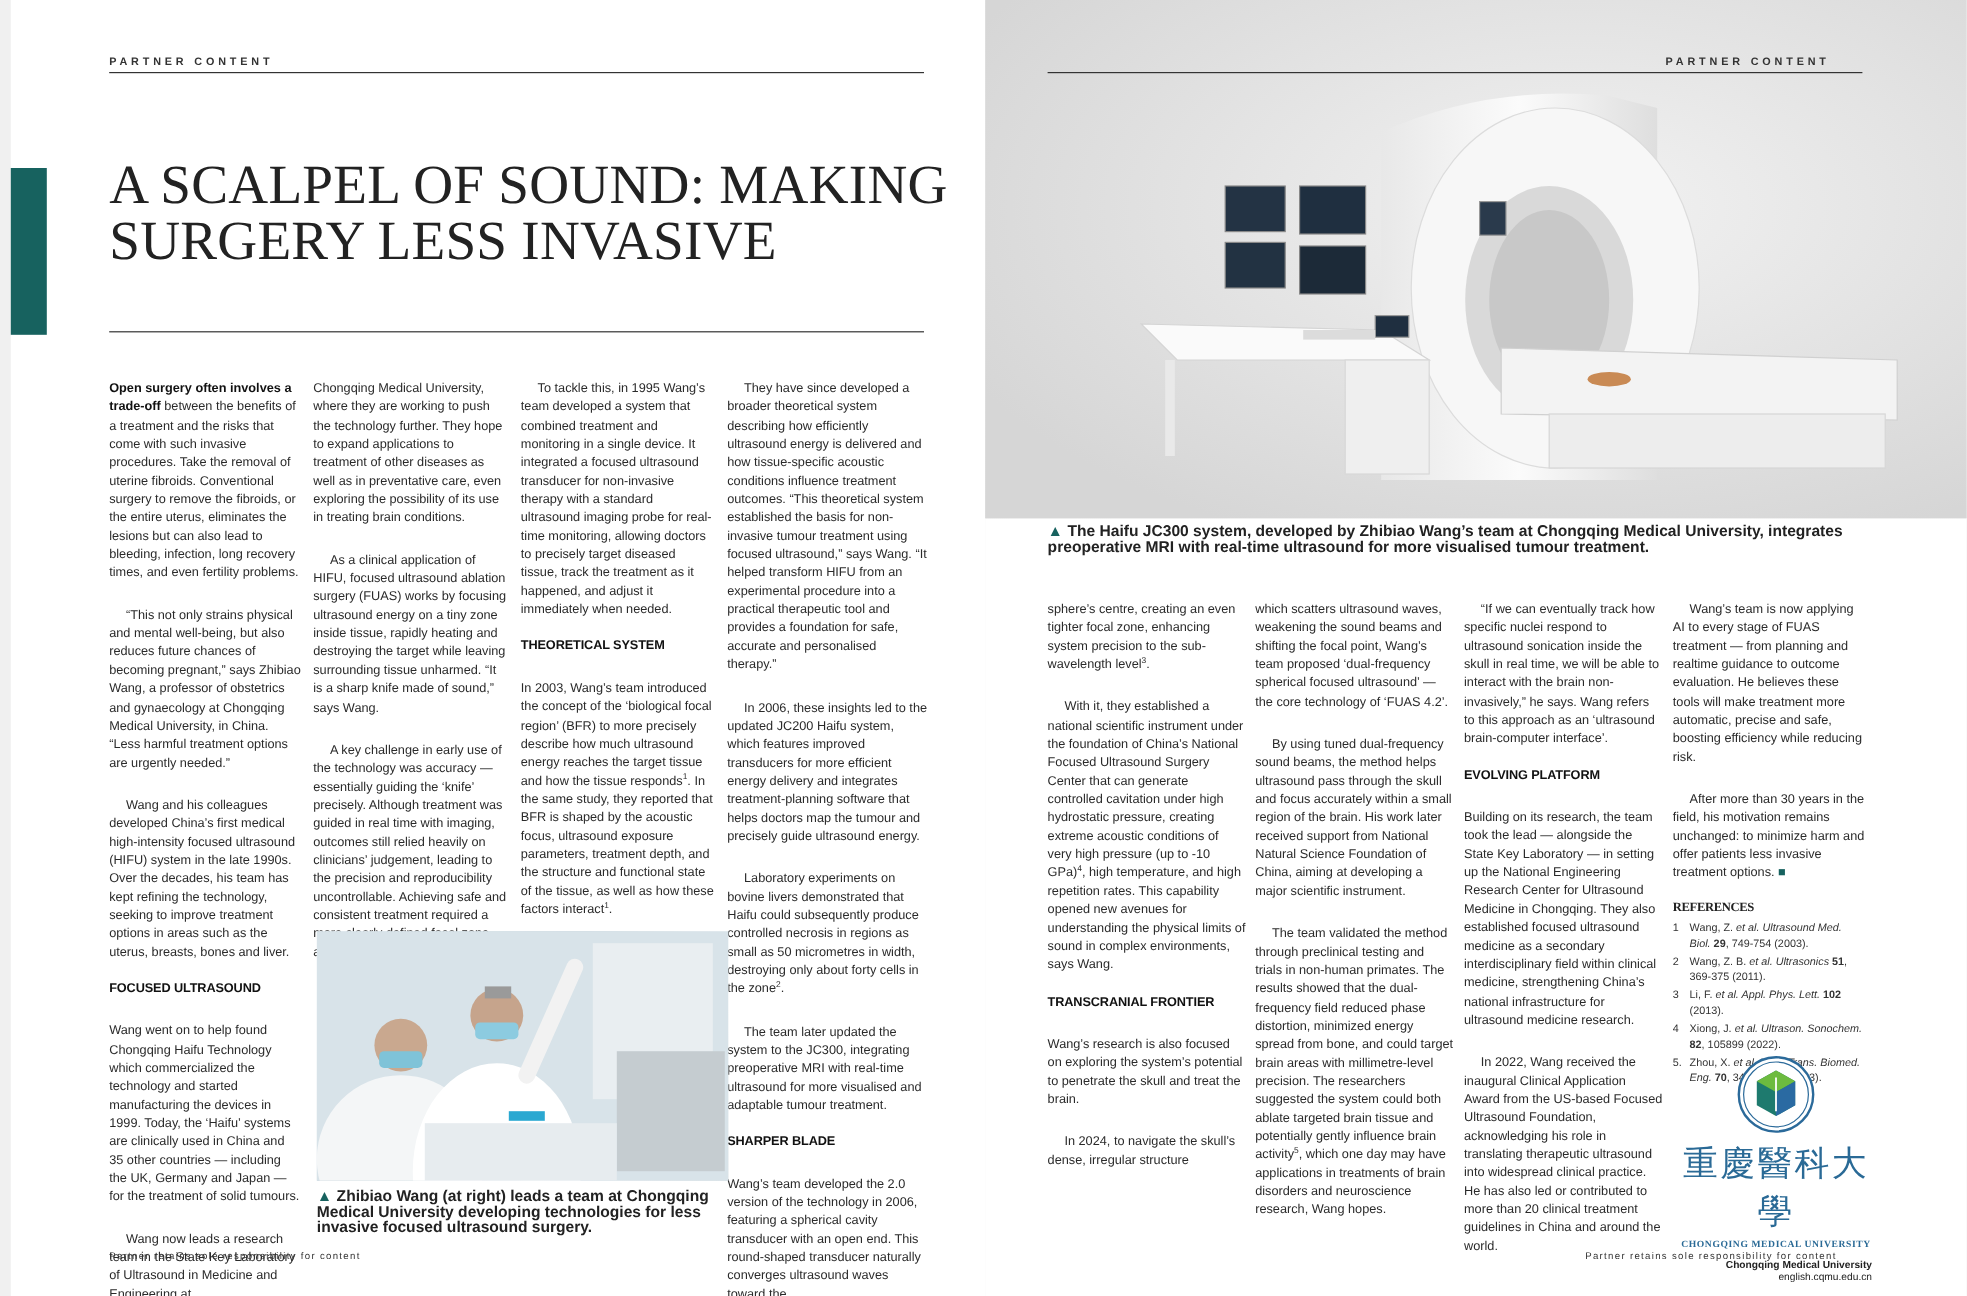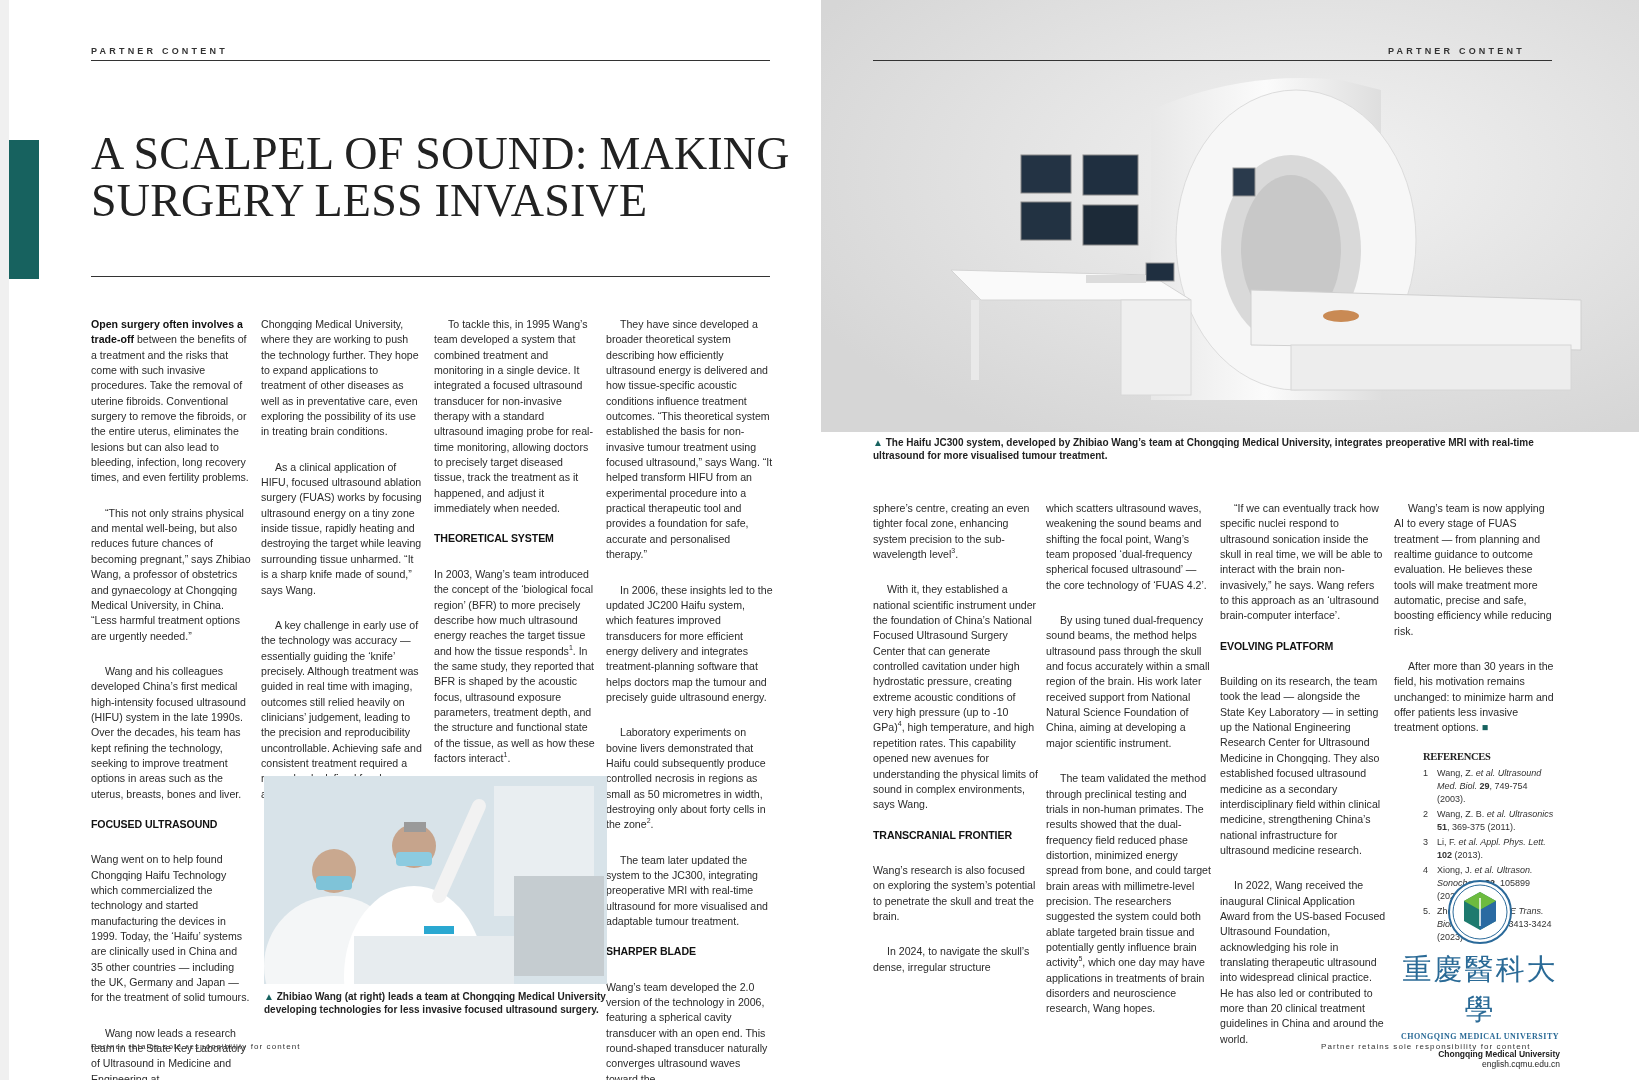--- a/index.html
+++ b/index.html
@@ -21,29 +21,29 @@
   .col { position: absolute; font-size: 10.6px; line-height: 15.35px; color: #2a2a2a; }
   .col p { text-indent: 14px; margin-top: 20px; }
   .col p.first { text-indent: 0; }
   .col .lead { font-weight: bold; color: #111; }
   .col h3 { font-size: 10.6px; font-weight: bold; color: #111; margin-top: 15px; line-height: 15.35px; letter-spacing: -0.1px; }
   .col h3 + p { text-indent: 0; }
   .col sup { font-size: 7px; line-height: 0; }
 
   .photo-small { position: absolute; left: 255px; top: 776px; width: 343px; height: 208px; overflow: hidden;
     background: linear-gradient(135deg, #dfe9ee 0%, #c8d6dd 40%, #eef2f4 70%, #d4dde2 100%); }
-  .caption { position: absolute; font-size: 10px; line-height: 13px; font-weight: bold; color: #222; }
+  .caption { position: absolute; font-size: 13px; line-height: 13px; font-weight: bold; color: #222; }
   .caption .tri { color: #17625f; }
 
   .photo-big { position: absolute; left: 0; top: 0; width: 818px; height: 432px; overflow: hidden;
     background: radial-gradient(ellipse at 60% 40%, #f4f4f4 0%, #e6e6e6 55%, #d8d8d8 100%); }
 
   .footer { position: absolute; top: 1042px; font-size: 8px; letter-spacing: 1.1px; color: #333; }
 
-  .refs { font-size: 9px; line-height: 13px; color: #333; margin-left: 29px; }
+  .refs { font-size: 9px; line-height: 13px; color: #333; }
   .refs h4 { font-family: "Liberation Serif", serif; font-size: 10.5px; font-weight: bold; color: #222; margin: 14px 0 4px 0; letter-spacing: -0.3px; }
   .refs li { list-style: none; display: flex; margin-bottom: 2px; }
   .refs .num { width: 14px; flex-shrink: 0; }
   .refs i { font-style: italic; }
 
   .logo { position: absolute; left: 1400px; top: 880px; width: 160px; text-align: center; }
   .logo-emblem { width: 64px; height: 64px; margin: 0 auto; border-radius: 50%; border: 2px solid #2b6a9a; position: relative; background: #ffffff; }
   .logo-cn { font-family: "DejaVu Serif", serif; font-size: 29px; color: #2a6a96; margin-top: 6px; letter-spacing: 2px; }
   .logo-en { font-family: "Liberation Serif", serif; font-size: 8px; font-weight: bold; color: #2a6a96; letter-spacing: 0.5px; margin-top: 2px; }
   .logo-uni { font-size: 8.5px; font-weight: bold; color: #222; margin-top: 8px; text-align: right; padding-right: 0; }

